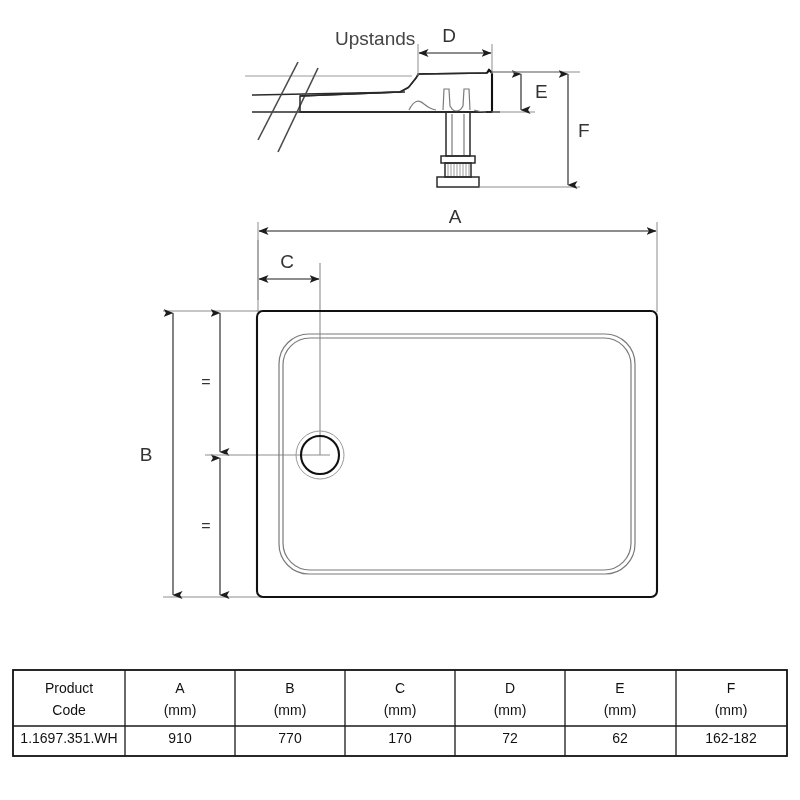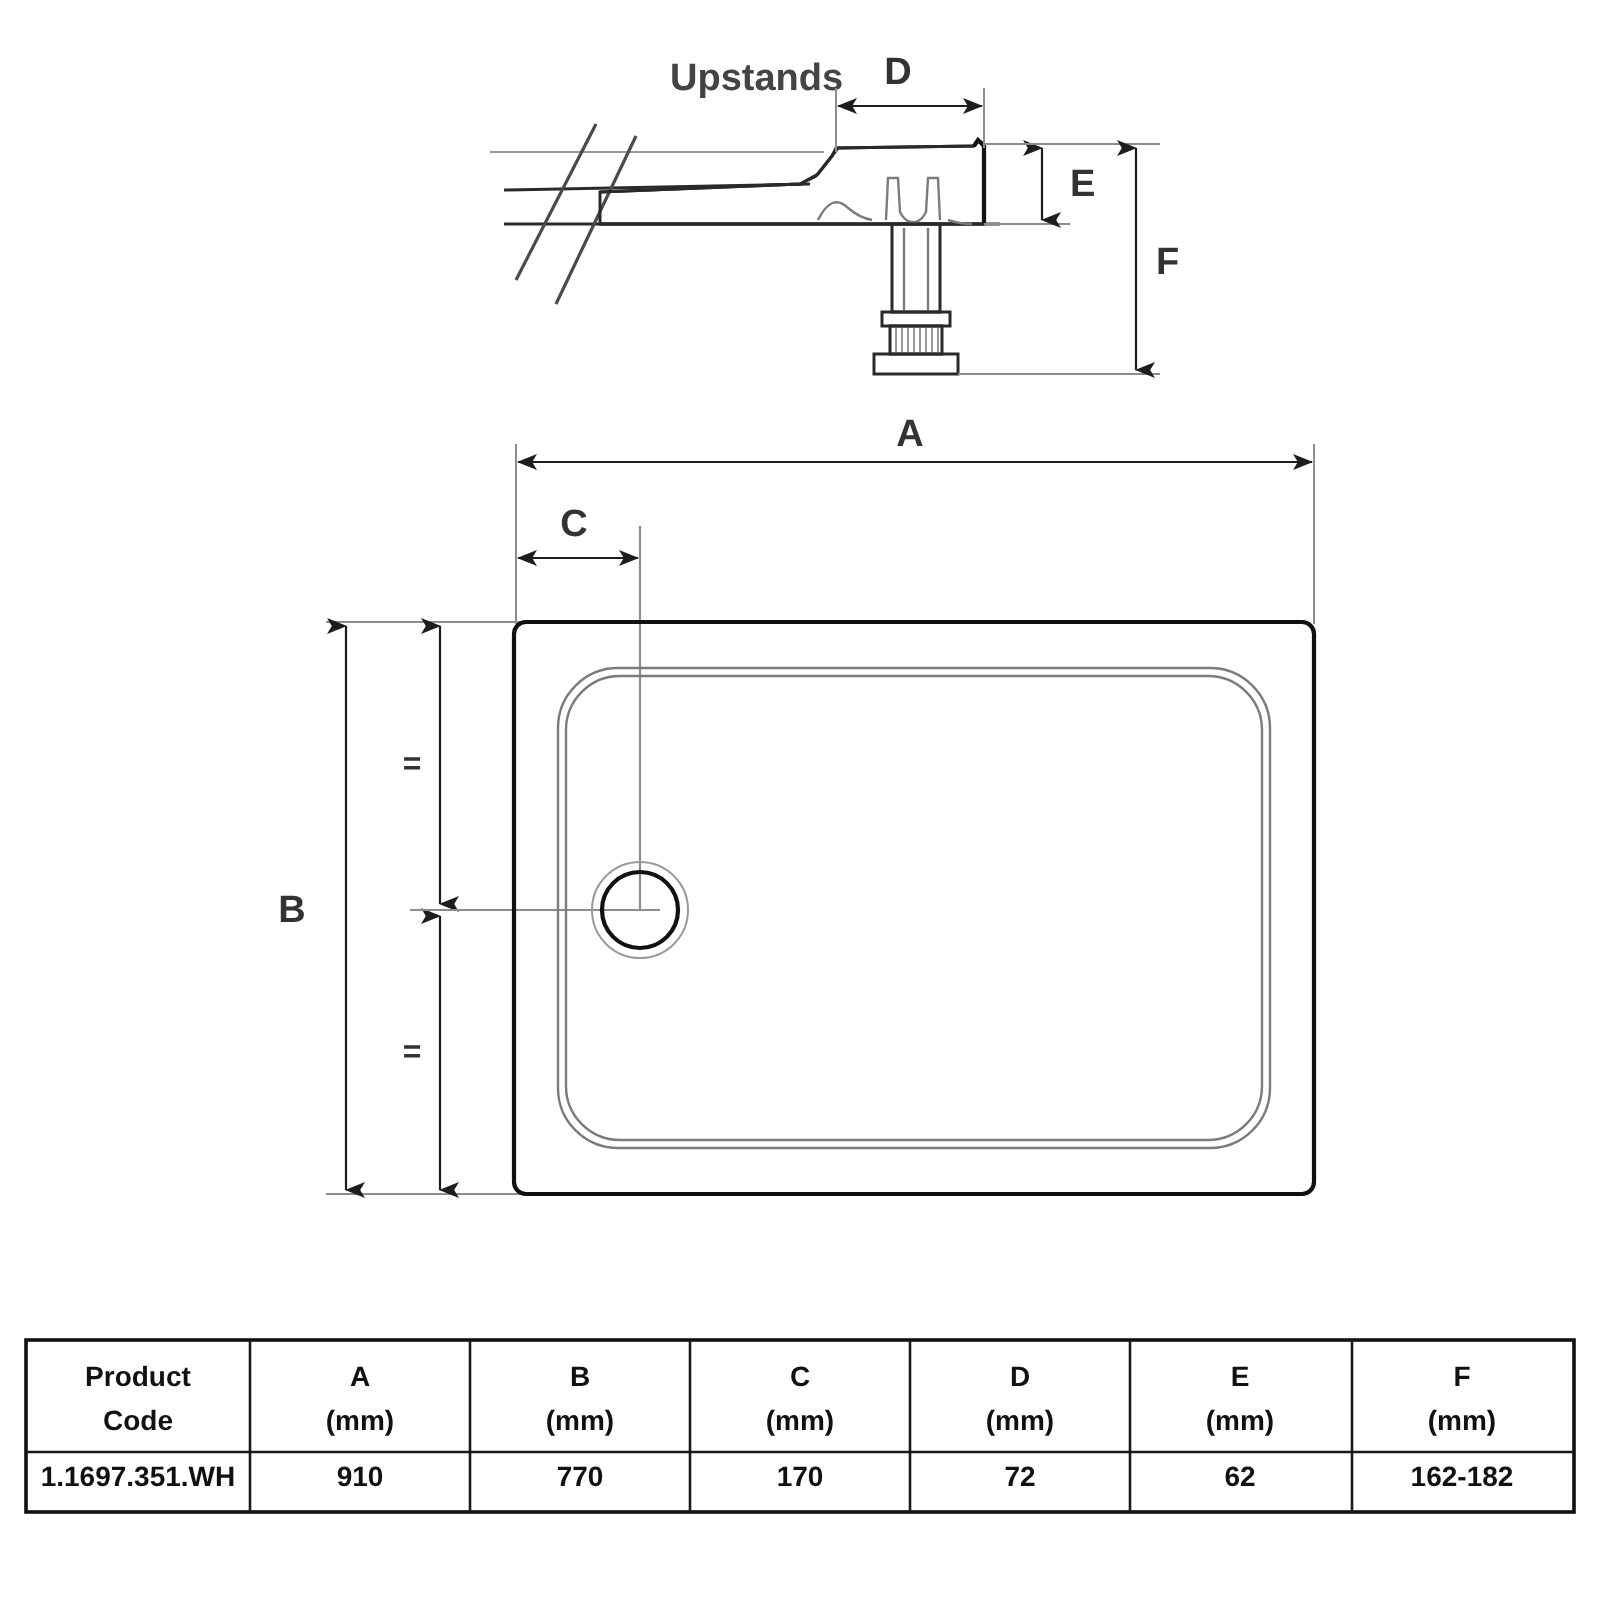--- a/index.html
+++ b/index.html
@@ -14,21 +14,20 @@
     color: #1a1a1a;
     position: relative;
     overflow: hidden;
   }
   #drawing-root {
     position: absolute;
     left: 0;
     top: 0;
     width: 800px;
     height: 692px;
-    font-weight: bold;
   }
   svg.sheet {
     display: block;
     width: 800px;
     height: 800px;
   }
   text {
     font-family: "Liberation Sans", sans-serif;
     fill: #222222;
   }

